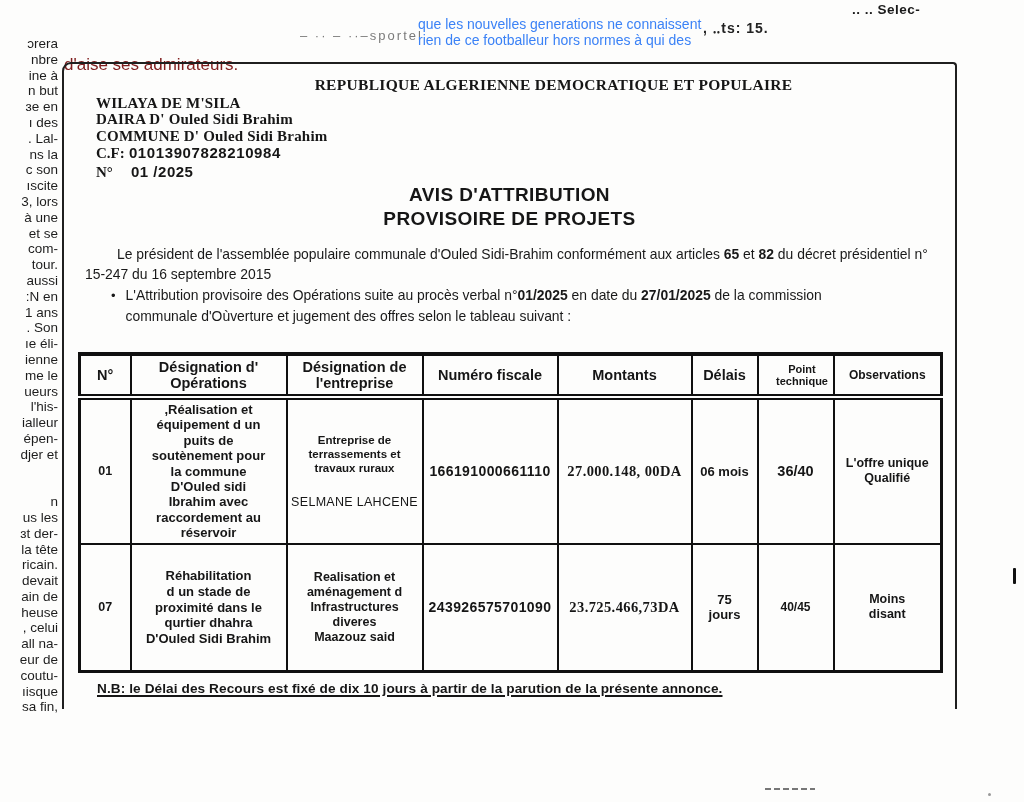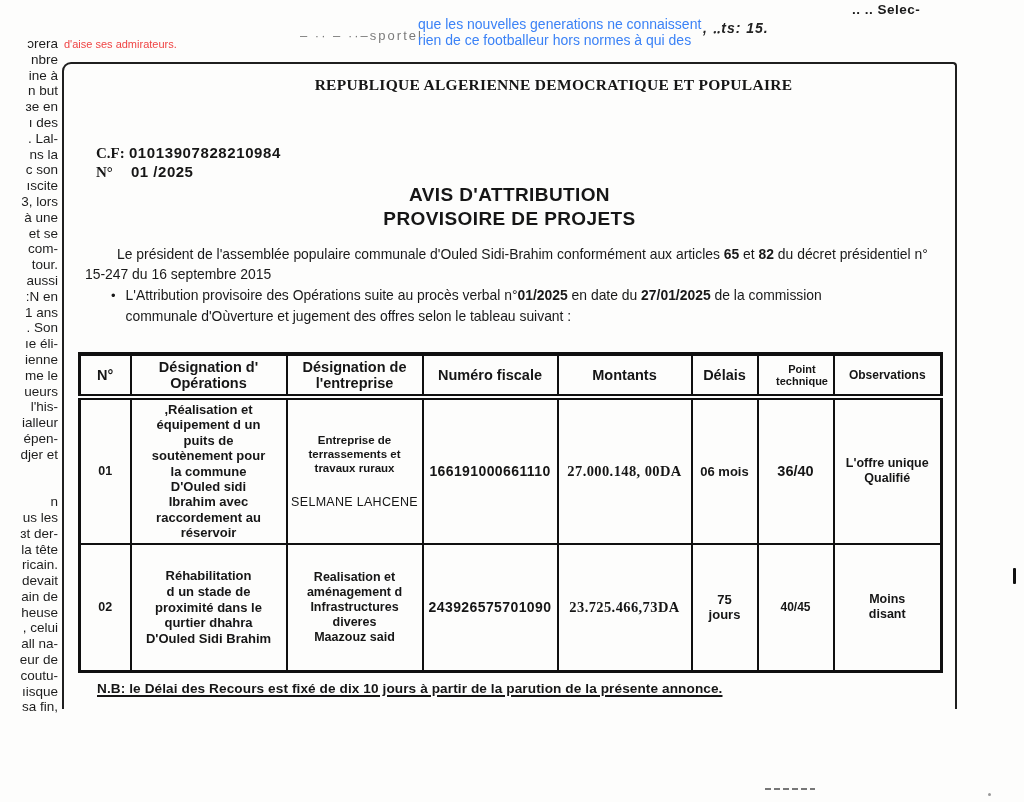--- a/index.html
+++ b/index.html
@@ -7,24 +7,24 @@
     width:1024px;height:802px;position:relative;overflow:hidden;
     background:#fdfdfc;color:#161616;
     font-family:"Liberation Sans", sans-serif;
     -webkit-font-smoothing:antialiased;
   }
   
   .leftcol{
     position:absolute;left:0;top:36px;width:58px;text-align:right;
     font-size:13.5px;line-height:15.8px;color:#1d1d1d;white-space:pre-line;
   }
-  .admirers{position:absolute;left:64px;top:38px;font-size:11px;color:#ef4444;}
+  .admirers{position:absolute;left:64px;top:55px;font-size:17px;color:#7f1d1d;}
   .smudge{position:absolute;left:300px;top:28px;font-size:13px;color:#333;opacity:.65;filter:blur(.4px);letter-spacing:2px;}
   .rightlines{position:absolute;left:418px;top:16px;font-size:14px;line-height:16px;color:#3b82f6;white-space:pre-line;}
-  .fragment-mid{position:absolute;left:703px;top:18px;font-size:14px;font-weight:bold;color:#222;letter-spacing:1px;filter:blur(.3px);font-style:italic;}
+  .fragment-mid{position:absolute;left:703px;top:18px;font-size:14px;font-weight:bold;color:#222;letter-spacing:1px;filter:blur(.3px);}
   .fragment-corner{position:absolute;left:852px;top:2px;font-size:13.5px;font-weight:bold;color:#1a1a1a;letter-spacing:.5px;}
   .edge-tick{position:absolute;left:1013px;top:568px;width:3px;height:16px;background:#111;border-radius:1px;}
   .bottom-dash{position:absolute;left:765px;top:788px;width:50px;height:2px;
     background:repeating-linear-gradient(90deg,#777 0 6px,transparent 6px 9px);}
   .bottom-dot{position:absolute;left:988px;top:793px;width:3px;height:3px;background:#999;border-radius:50%;}
 
   
   .notice{
     position:absolute;left:62px;top:62px;width:891px;height:645px;
     border:2.2px solid #1f1f1f;border-bottom:none;border-radius:9px 4px 0 0;
@@ -158,20 +158,23 @@
 <div class="rightlines">que les nouvelles generations ne connaissent
 rien de ce footballeur hors normes à qui des</div>
 <div class="fragment-mid">, ‥ts: 15.</div>
 <div class="fragment-corner">.. .. Selec-</div>
 <div class="edge-tick"></div>
 <div class="bottom-dash"></div>
 <div class="bottom-dot"></div>
 
 <div class="notice">
   <div class="republic">REPUBLIQUE ALGERIENNE DEMOCRATIQUE ET POPULAIRE</div>
+  <div class="adminblock">WILAYA DE M'SILA
+DAIRA D' Ouled Sidi Brahim
+COMMUNE D' Ouled Sidi Brahim</div>
   <div class="cfline">
     <span class="lab">C.F:</span>
     <span class="val">01013907828210984</span>
   </div>
   <div class="numline">
     <span class="lab">N°</span>
     <span class="val">01 /2025</span>
   </div>
   <div class="title l2">PROVISOIRE DE PROJETS</div>
   <div class="title l1">AVIS D'ATTRIBUTION</div>
@@ -226,21 +229,21 @@
         <div class="name">SELMANE LAHCENE</div>
       </td>
       <td class="fisc">166191000661110</td>
       <td class="mont">27.000.148, 00DA</td>
       <td class="del">06 mois</td>
       <td class="pts">36/40</td>
       <td class="obsv">L'offre unique
 Qualifié</td>
     </tr>
     <tr class="r2">
-      <td class="num">02</td>
+      <td class="num">07</td>
       <td class="op2">Réhabilitation
 d un stade de
 proximité dans le
 qurtier  dhahra
 D'Ouled Sidi Brahim</td>
       <td class="ent2">Realisation et
 aménagement d
 Infrastructures
 diveres
 Maazouz said</td>

